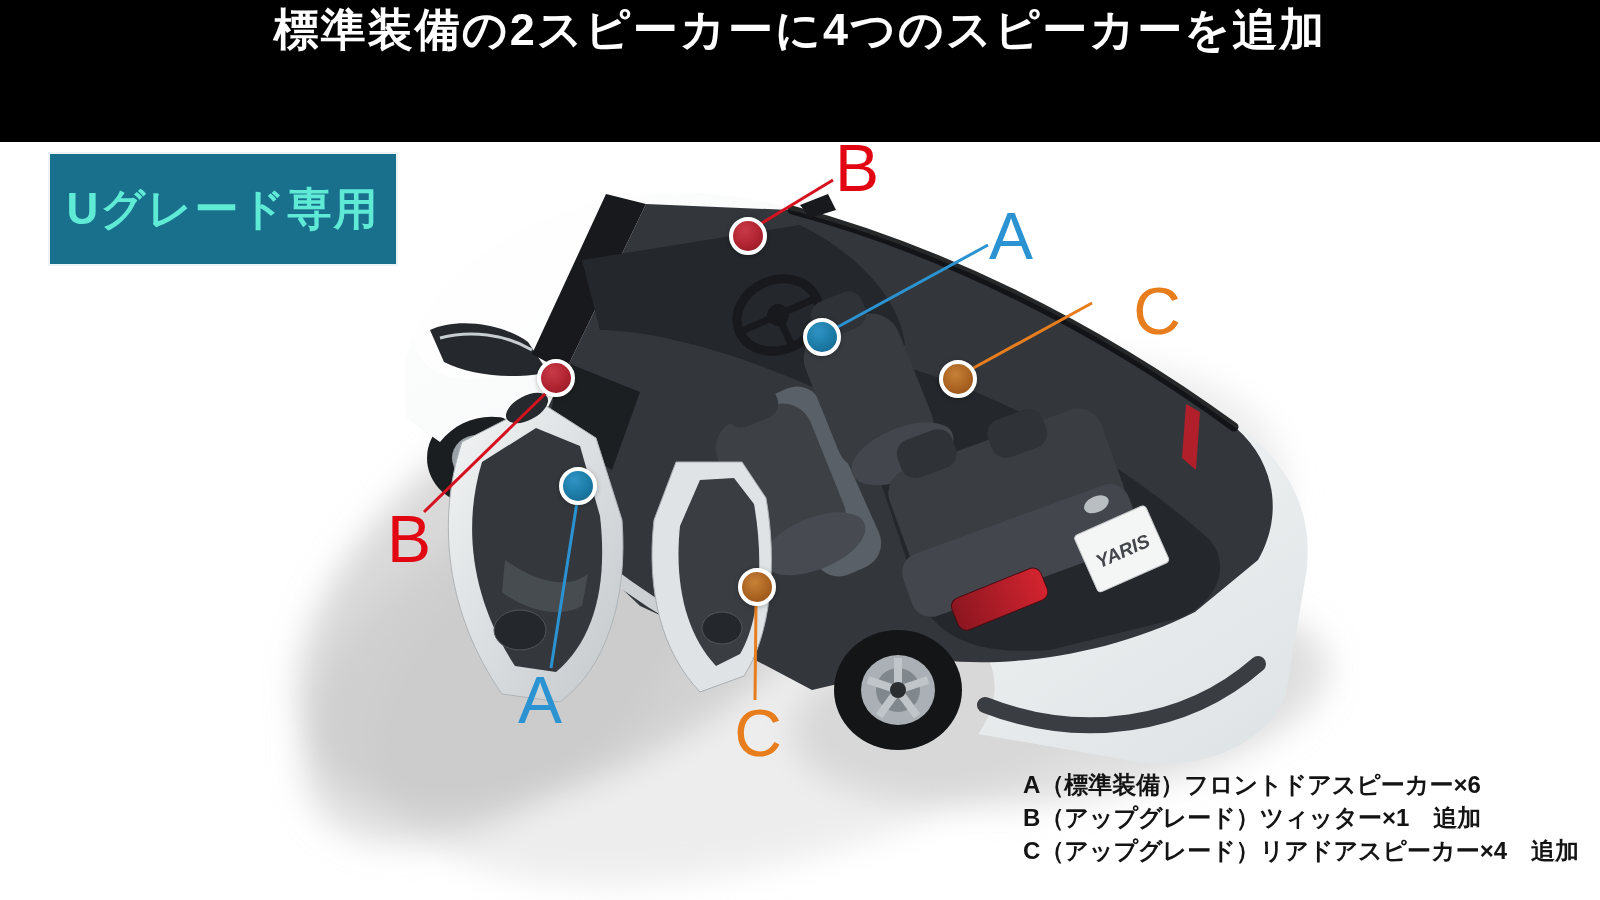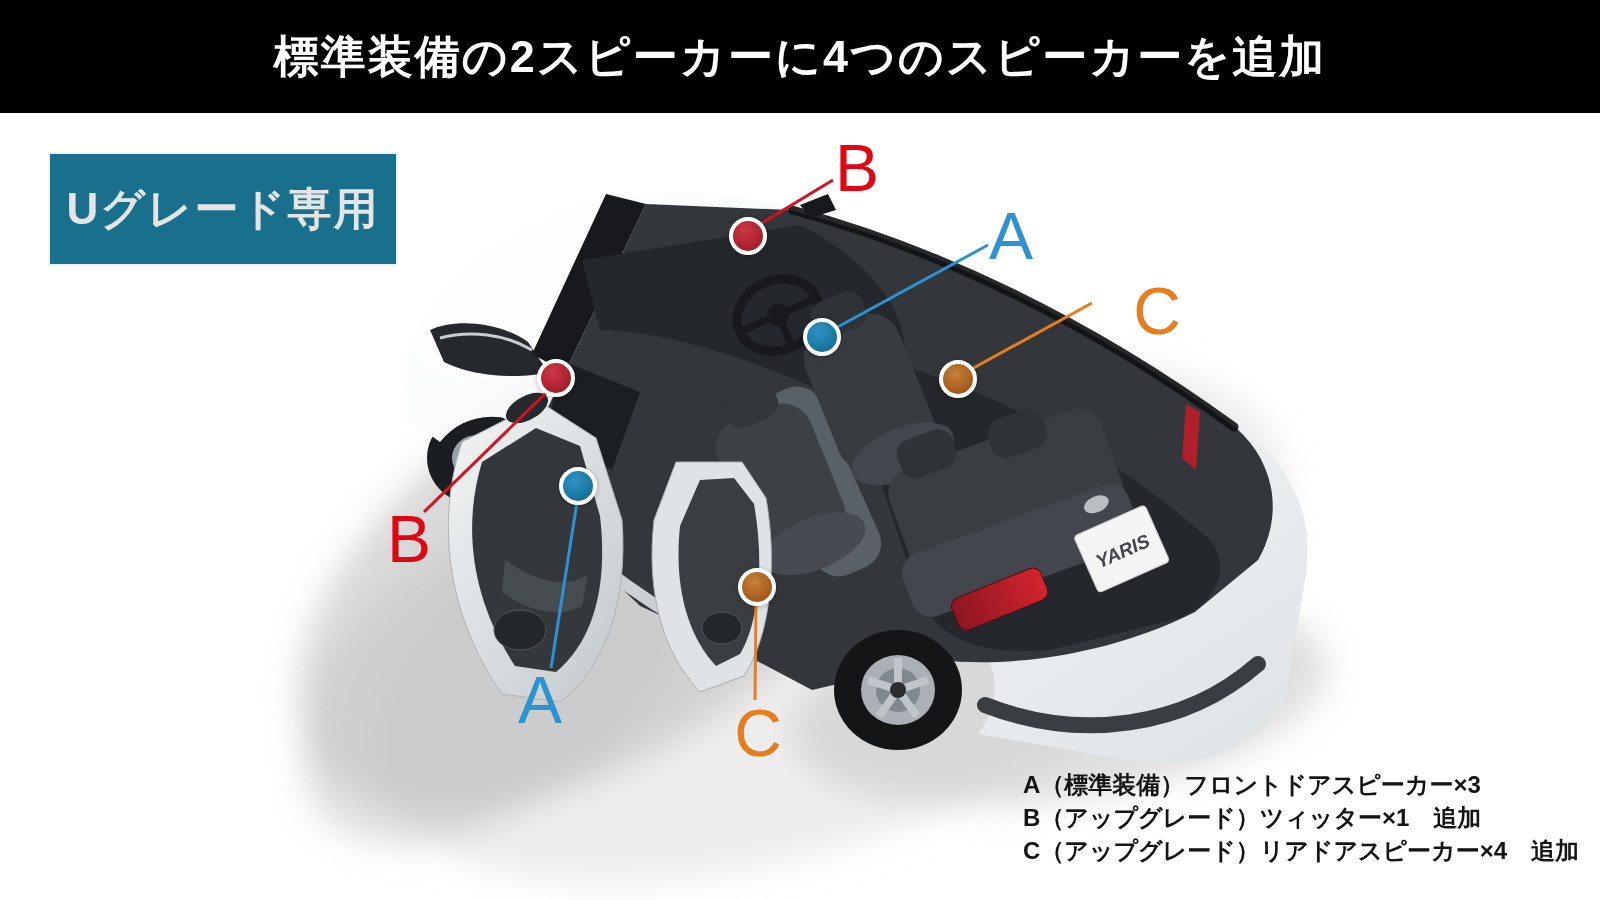--- a/index.html
+++ b/index.html
@@ -1,29 +1,29 @@
 <!DOCTYPE html>
 <html><head>
 <meta charset="utf-8">
 <style>
   html,body{margin:0;padding:0;background:#ffffff;}
   body{width:1600px;height:900px;position:relative;overflow:hidden;
        font-family:"Liberation Sans","DejaVu Sans",sans-serif;}
   .stage{position:absolute;inset:0;}
 
   
-  .header-bar{position:absolute;left:0;top:0;width:1600px;height:113px;background:#000;
-              display:flex;align-items:center;justify-content:center;z-index:7;}
+  .header-bar{position:absolute;left:0;top:0;width:1600px;height:142px;background:#000;
+              display:flex;align-items:flex-start;justify-content:center;z-index:7;}
   .header-title{color:#fff;font-size:45px;font-weight:bold;letter-spacing:2px;white-space:nowrap;}
 
   
   .grade-badge{position:absolute;left:48px;top:152px;width:350px;height:114px;background:#19708d;
                display:flex;align-items:center;justify-content:center;z-index:6;
                box-shadow:0 0 0 2px #eef3f5 inset;}
-  .grade-badge span{color:#e5e5e5;font-size:44px;font-weight:bold;letter-spacing:2px;white-space:nowrap;}
+  .grade-badge span{color:#5eead4;font-size:44px;font-weight:bold;letter-spacing:2px;white-space:nowrap;}
 
   
   .car-svg,.lines-svg{position:absolute;left:0;top:0;width:1600px;height:900px;}
   .car-svg{z-index:1;}
   .lines-svg{z-index:2;pointer-events:none;}
 
   
   .dot{position:absolute;width:30px;height:30px;border-radius:50%;border:4px solid #fff;
        transform:translate(-50%,-50%);z-index:3;box-shadow:0 1px 5px rgba(0,0,0,.28);}
   .dot-a{background:radial-gradient(circle at 38% 30%,#2f93c4 0%,#1c7ba6 55%,#135f85 100%);}
@@ -234,21 +234,21 @@
   <div class="dot dot-c dot-c-lower"></div>
 
   <div class="marker-letter letter-b lab-b-top">B</div>
   <div class="marker-letter letter-a lab-a-top">A</div>
   <div class="marker-letter letter-c lab-c-right">C</div>
   <div class="marker-letter letter-b lab-b-left">B</div>
   <div class="marker-letter letter-a lab-a-left">A</div>
   <div class="marker-letter letter-c lab-c-bottom">C</div>
 
   <div class="legend">
-    <div>A（標準装備）フロントドアスピーカー×3</div>
+    <div>A（標準装備）フロントドアスピーカー×6</div>
     <div>B（アップグレード）ツィッター×1　追加</div>
     <div>C（アップグレード）リアドアスピーカー×4　追加</div>
   </div>
 
   <div class="grade-badge">
     <span>Uグレード専用</span>
   </div>
 
   <div class="header-bar">
     <div class="header-title">標準装備の2スピーカーに4つのスピーカーを追加</div>

